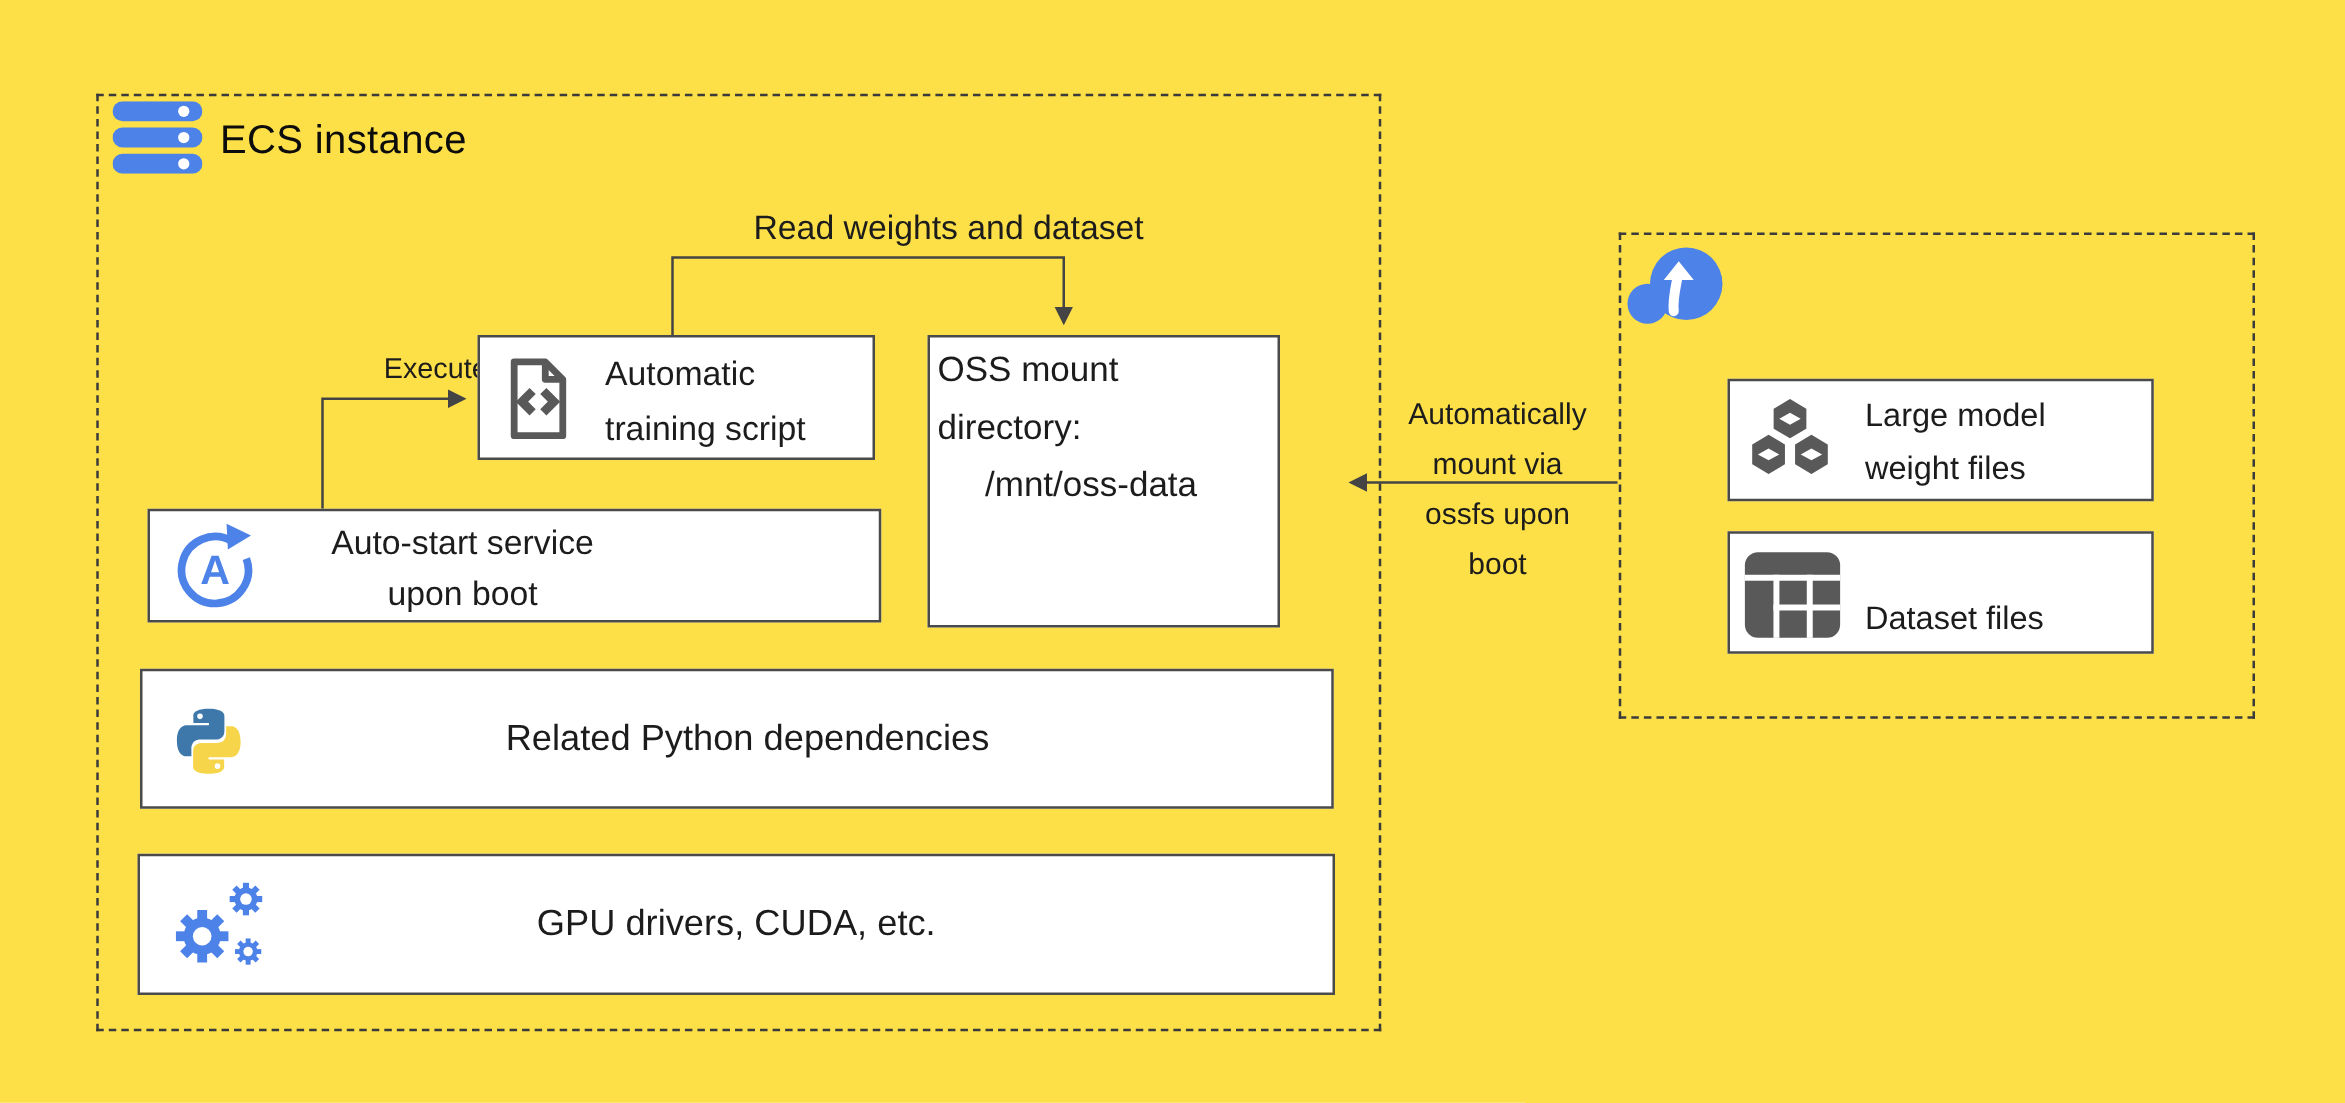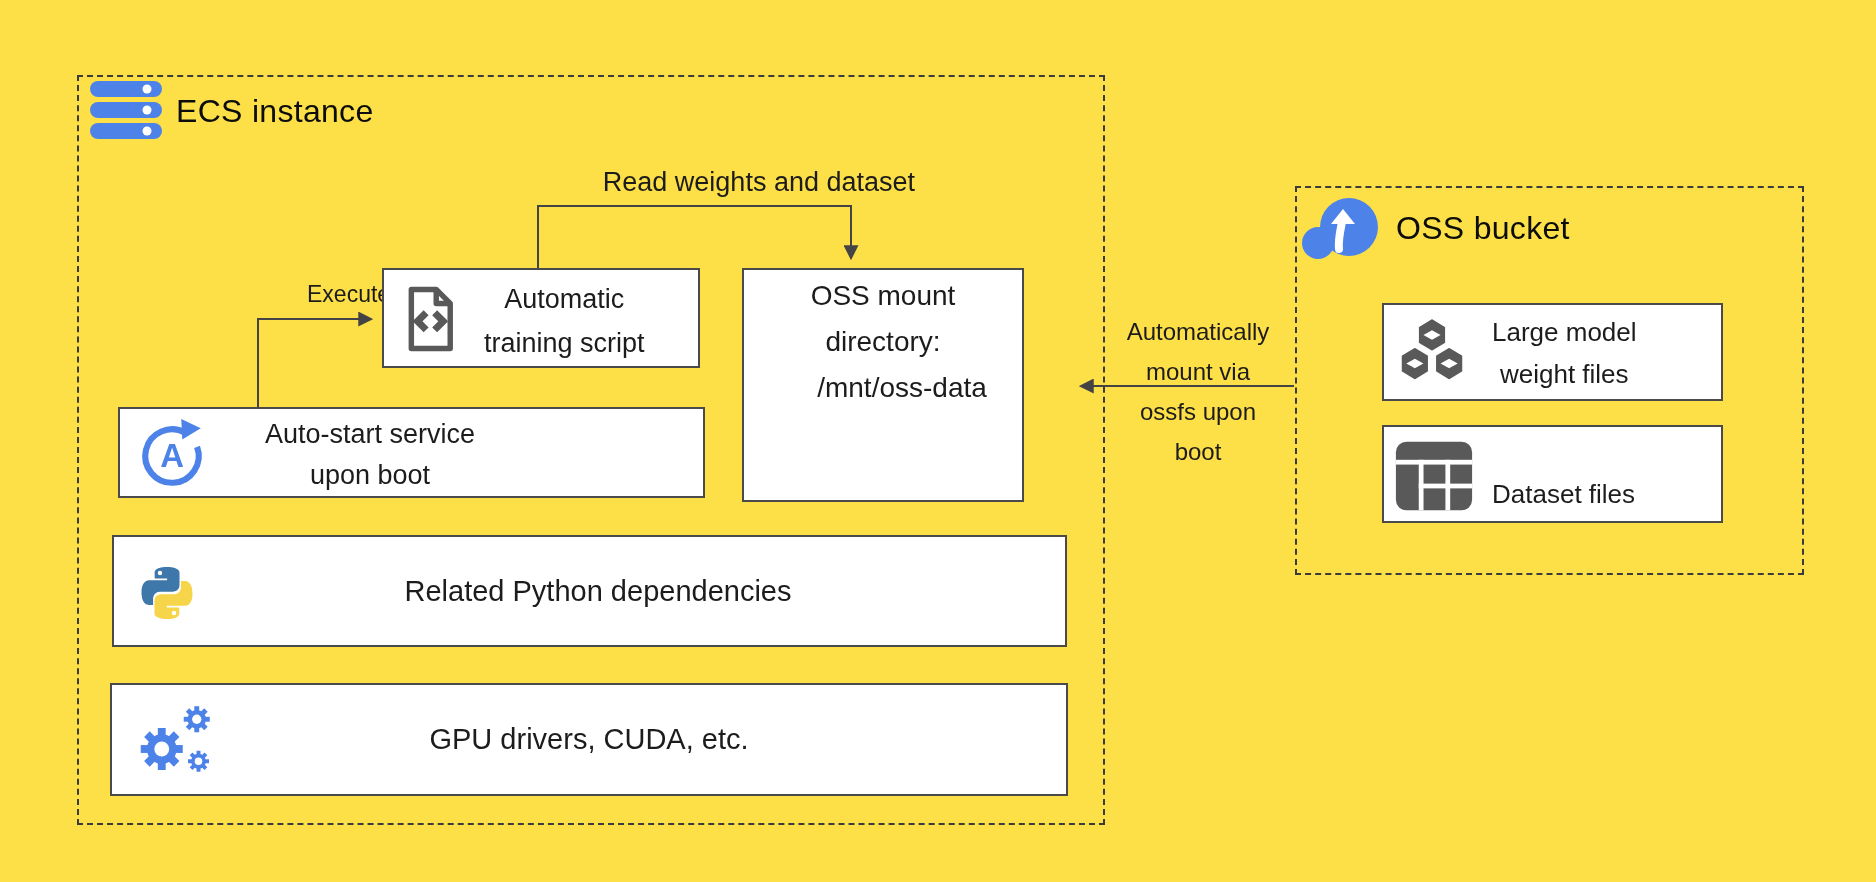--- a/index.html
+++ b/index.html
@@ -2,21 +2,21 @@
 <html><head>
 <meta charset="utf-8">
 <style>
   * { box-sizing: border-box; margin: 0; padding: 0; }
   body { background:#fff; font-family:"Liberation Sans", sans-serif; color:#161616; }
   .canvas { position:relative; width:1876px; height:882px; background:#fde047; overflow:hidden; }
   .dashed-container { position:absolute; border:2px dashed #3b3b3b; background:transparent; }
   .node-box { position:absolute; border:2px solid #4a4a4a; background:#fff; }
   .abs { position:absolute; }
   .hdr-title { font-size:32px; color:#0c0c0c; letter-spacing:.3px; white-space:nowrap; }
-  .box-text { color:#1c1c1c; white-space:nowrap;text-align:center; }
+  .box-text { color:#1c1c1c; white-space:nowrap; }
   .conn-label { color:#1c1c1c; white-space:nowrap; }
   svg { display:block; }
   .overlay { position:absolute; left:0; top:0; pointer-events:none; }
 </style>
 </head>
 <body>
 
 <div class="canvas">
 
   <div class="dashed-container" style="left:77px; top:75px; width:1028px; height:750px;"></div>
@@ -115,21 +115,20 @@
     </svg>
     <div class="box-text" style="font-size:29px;">GPU drivers, CUDA, etc.</div>
   </div>
 
   <svg class="abs" style="left:1301px; top:196px;" width="78" height="66" viewBox="0 0 78 66">
     <circle cx="48" cy="31" r="29" fill="#4d82e8"></circle>
     <circle cx="17" cy="47" r="16" fill="#4d82e8"></circle>
     <polygon points="42,13 30,28 54,28" fill="#fff"></polygon>
     <path d="M41 26 C 39 36 37 44 38 53" fill="none" stroke="#fff" stroke-width="8" stroke-linecap="round"></path>
   </svg>
-  <div class="abs hdr-title" style="left:1396px; top:198px; line-height:60px;">OSS bucket</div>
 
   <div class="node-box" style="left:1382px; top:303px; width:341px; height:98px;">
     <svg class="abs" style="left:8px; top:8px;" width="80" height="82" viewBox="0 0 84 84">
       <g fill="#595959" stroke="#fff" stroke-width="2.5" stroke-linejoin="round">
         <polygon points="42,4 57,13 57,31 42,40 27,31 27,13"></polygon>
         <polygon points="24,34 39,43 39,61 24,70 9,61 9,43"></polygon>
         <polygon points="60,34 75,43 75,61 60,70 45,61 45,43"></polygon>
       </g>
       <g fill="#fff">
         <polygon points="42,17 51,22 42,27 33,22"></polygon>

